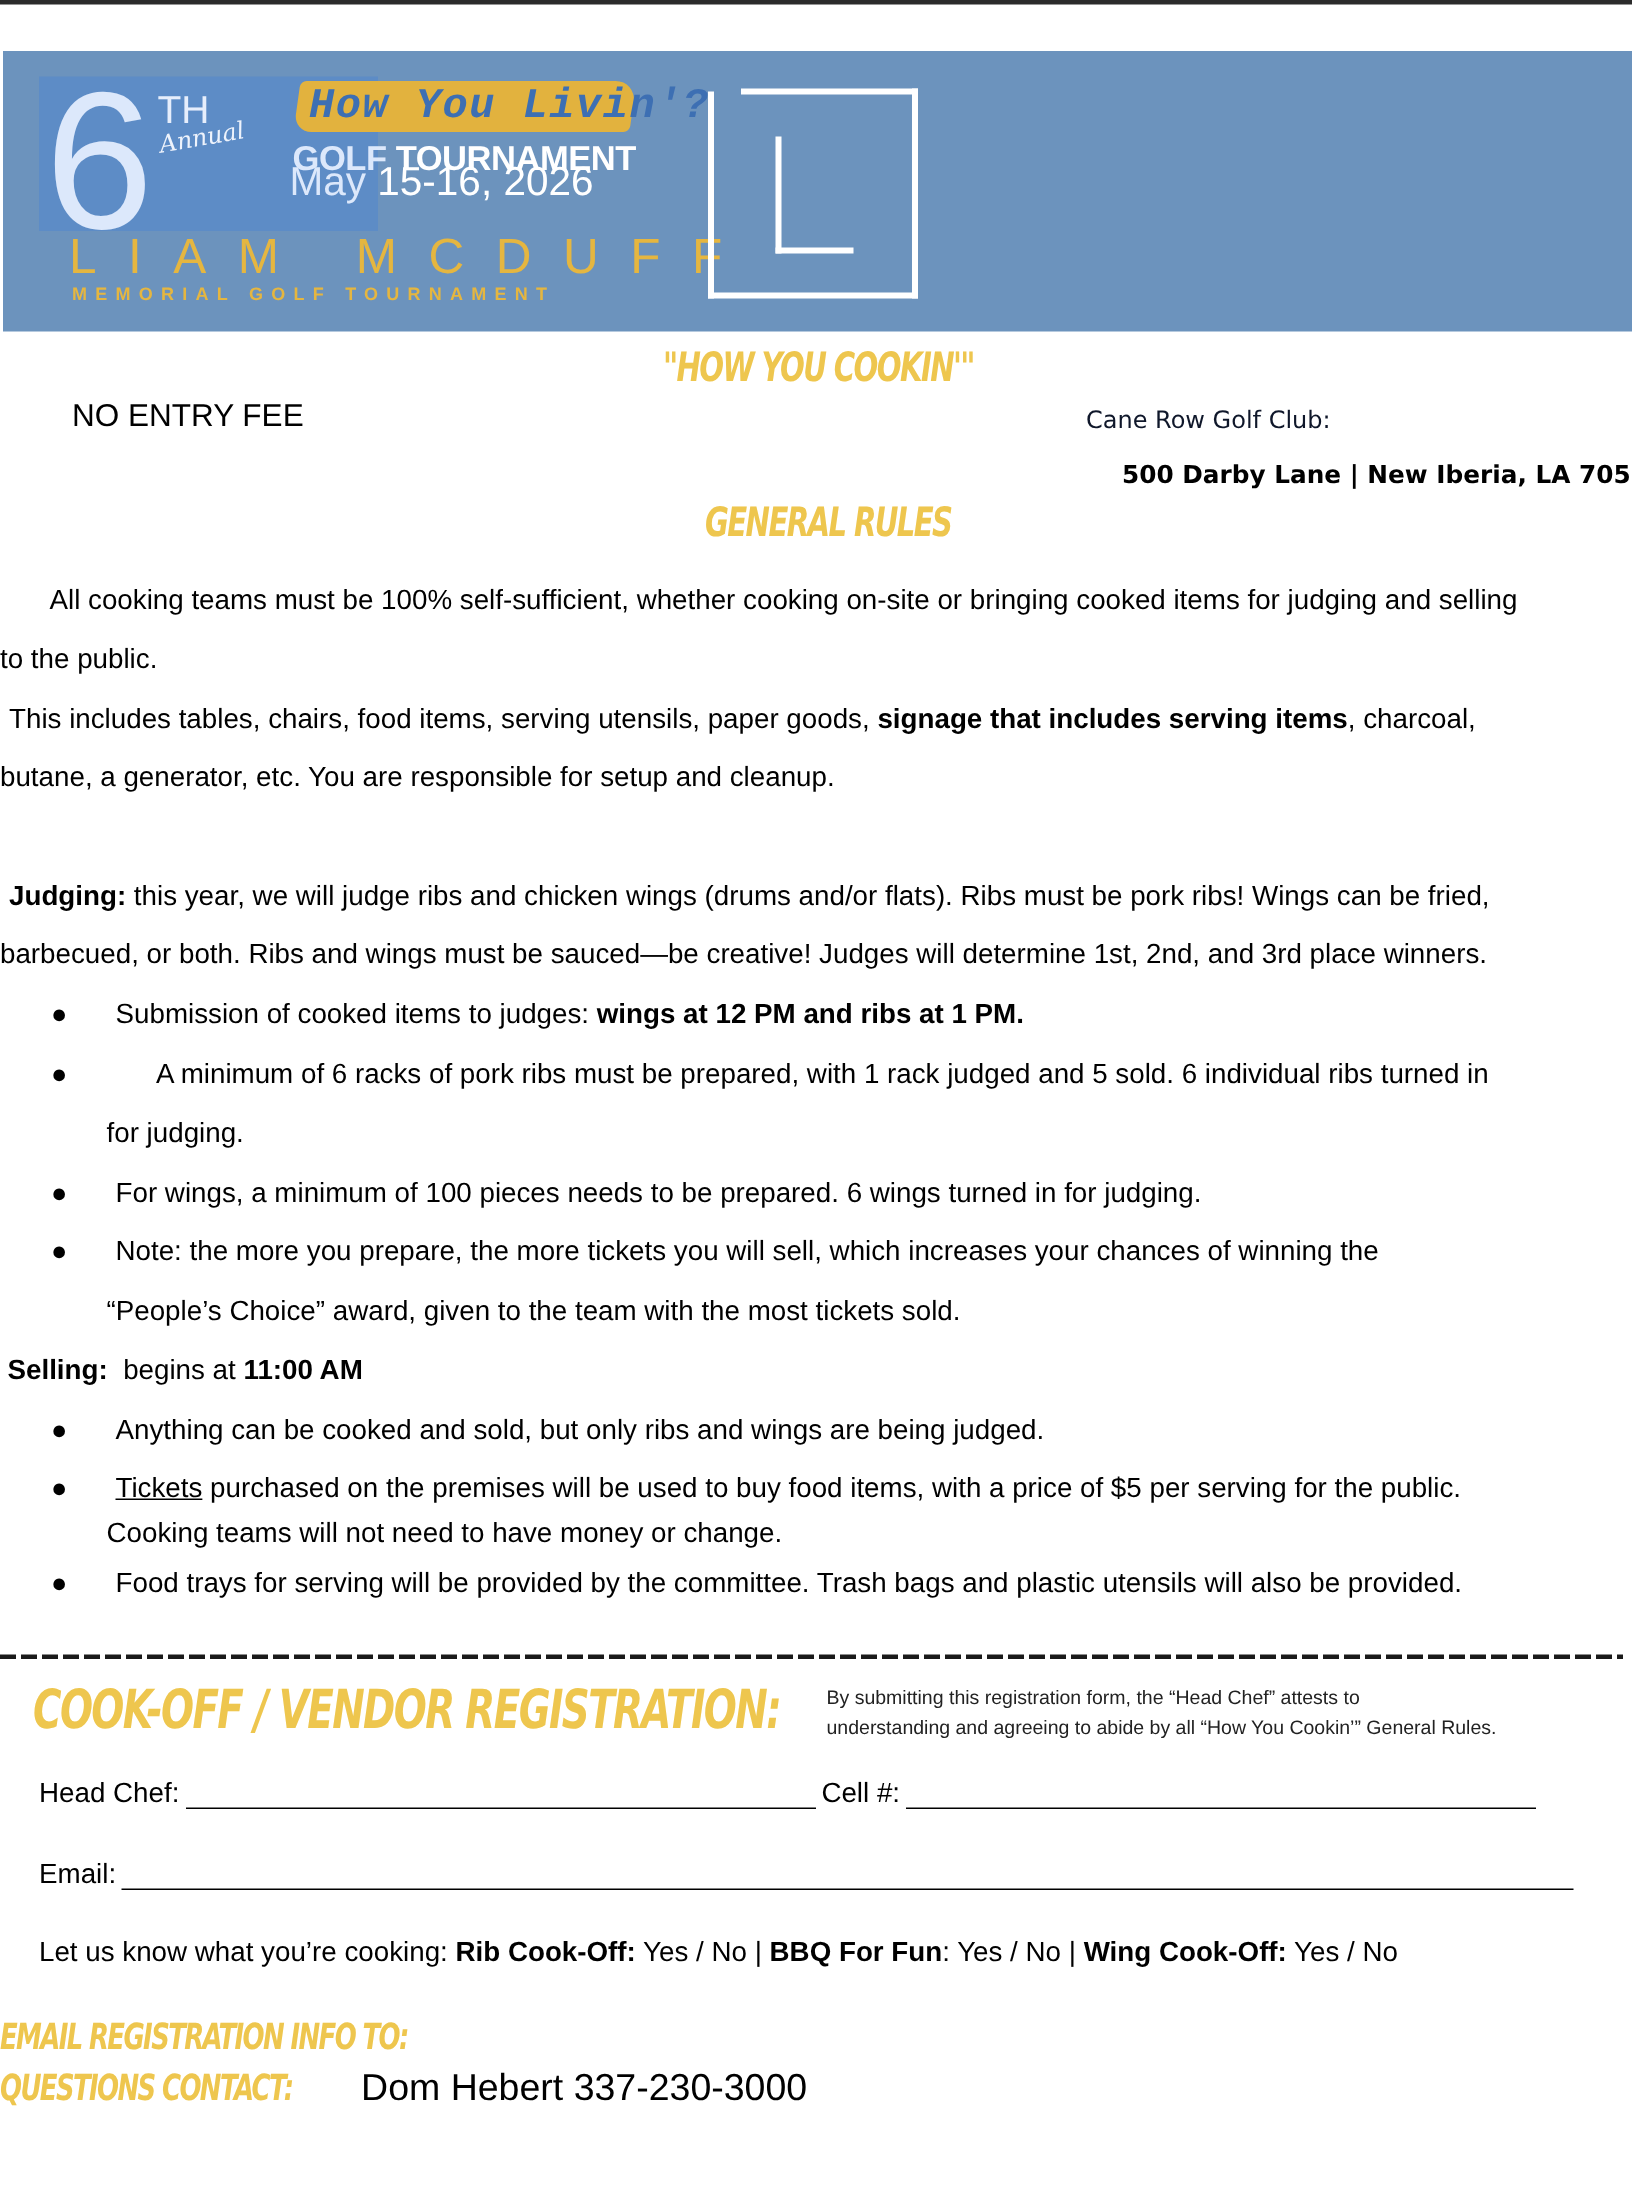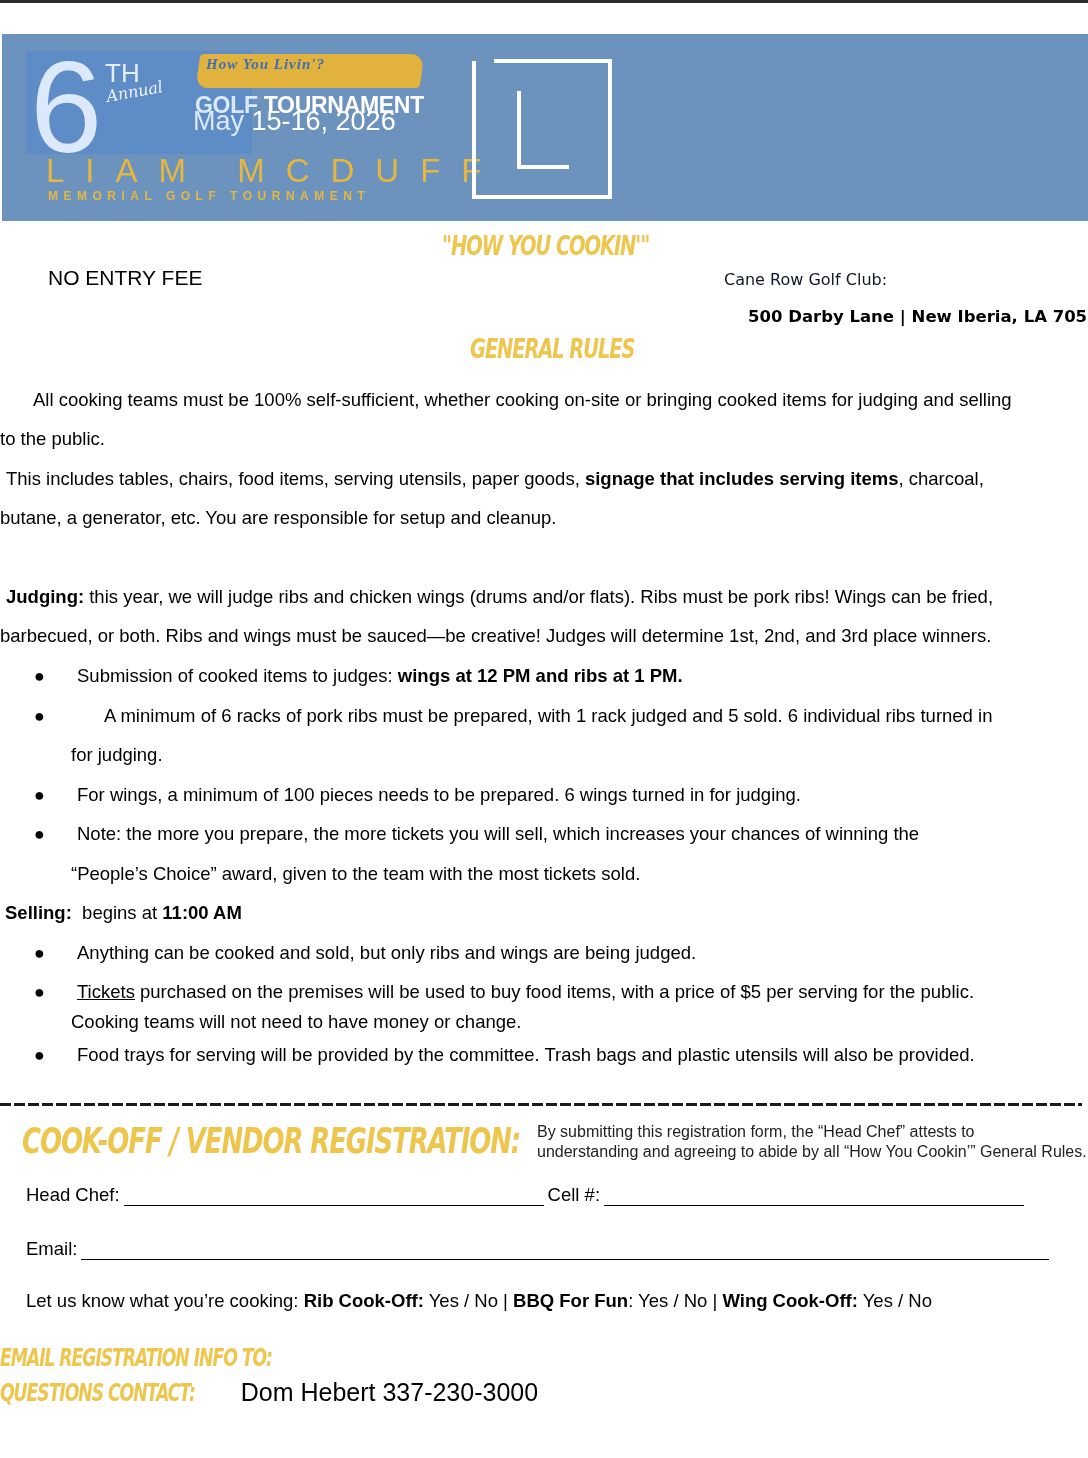--- a/index.html
+++ b/index.html
@@ -7,21 +7,21 @@
          font-family:"Liberation Sans Narrow","Liberation Sans", sans-serif; color:#111; }
   .topbar { position:absolute; left:0; top:0; width:1088px; height:3px; background:#2b2b2b; }
 
   
   .banner { position:absolute; left:2px; top:34px; width:1086px; height:187px; background:#6c93bd; overflow:hidden; }
   .logo-left { position:absolute; left:24px; top:17px; width:226px; height:103px; background:#5d8cc6; }
   .six { position:absolute; left:28px; top:8px; font-family:"Liberation Sans", sans-serif; font-size:130px; line-height:130px; color:#dce8fb; font-weight:400; }
   .th { position:absolute; left:103px; top:24px; font-family:"Liberation Sans", sans-serif; font-size:26px; color:#e6eefc; }
   .annual { position:absolute; left:104px; top:48px; font-family:"DejaVu Serif", serif; font-style:italic; font-size:16px; color:#eef3fc; transform:rotate(-10deg); }
   .livin-brush { position:absolute; left:196px; top:20px; width:224px; height:34px; background:#e2b23e; border-radius:4px 14px 4px 12px; transform:skewX(-8deg); }
-  .livin { position:absolute; left:204px; top:22px; font-family:Liberation Serif, serif; font-style:italic; font-weight:bold; font-size:15px; color:#3d6fb3; letter-spacing:1px; }
+  .livin { position:absolute; left:204px; top:22px; font-family:Liberation Mono, monospace; font-style:italic; font-weight:bold; font-size:28px; color:#3d6fb3; letter-spacing:1px; }
   .golf { position:absolute; left:193px; top:58px; font-family:"Liberation Sans", sans-serif; font-weight:bold; font-size:23px; color:#ffffff; letter-spacing:-0.3px; }
   .golf .golf-a { color:#dce8fb; }
   .maydate { position:absolute; left:191px; top:72px; font-family:"Liberation Sans", sans-serif; font-size:27px; color:#ffffff; }
   .maydate .may { color:#dce8fb; }
   .liam { position:absolute; left:44px; top:118px; font-family:"Liberation Sans", sans-serif; font-size:33px; color:#e5b640; letter-spacing:21px; }
   .memorial { position:absolute; left:46px; top:155px; font-family:"Liberation Sans", sans-serif; font-size:12px; font-weight:bold; color:#e5b640; letter-spacing:5.5px; }
   .lbox { position:absolute; left:470px; top:25px; width:140px; height:140px; }
   .lbox .t { position:absolute; left:22px; top:0; width:118px; height:4px; background:#fff; }
   .lbox .r { position:absolute; right:0; top:0; width:4px; height:140px; background:#fff; }
   .lbox .b { position:absolute; left:0; bottom:0; width:140px; height:4px; background:#fff; }
@@ -41,21 +41,21 @@
   .genrules { position:absolute; left:470px; top:333px; font-size:27px; }
 
   .p { position:absolute; font-size:18.5px; line-height:20px; color:#000; white-space:nowrap; }
   .p b { font-weight:bold; }
   .bullet { position:absolute; font-size:18px; color:#000; }
   .u { text-decoration:underline; }
 
   .dashes { position:absolute; left:0; top:1103px; width:1082px; height:3px;
             background:repeating-linear-gradient(90deg,#1a1a1a 0 11px,transparent 11px 14px); }
   .regtitle { position:absolute; left:22px; top:1120px; font-size:36px; }
-  .disclaimer { position:absolute; left:537px; top:1122px; font-size:16px; line-height:20px; color:#222; }
+  .disclaimer { position:absolute; left:551px; top:1122px; font-size:13px; line-height:20px; color:#222; }
   .field-row { position:absolute; font-size:18.5px; color:#000; white-space:nowrap; display:flex; align-items:flex-end; }
   .blank { display:inline-block; border-bottom:1.5px solid #000; height:18px; margin:0 4px; }
   .cooking { position:absolute; left:26px; top:1290px; font-size:18.5px; white-space:nowrap; color:#000; }
 
   .contact { position:absolute; left:0; white-space:nowrap; display:flex; align-items:baseline; }
   .contact .lbl { font-size:24px; }
   .contact .val { font-family:"Liberation Sans", sans-serif; font-size:25px; color:#000; margin-left:-40px; }
 </style>
 </head>
 <body>

